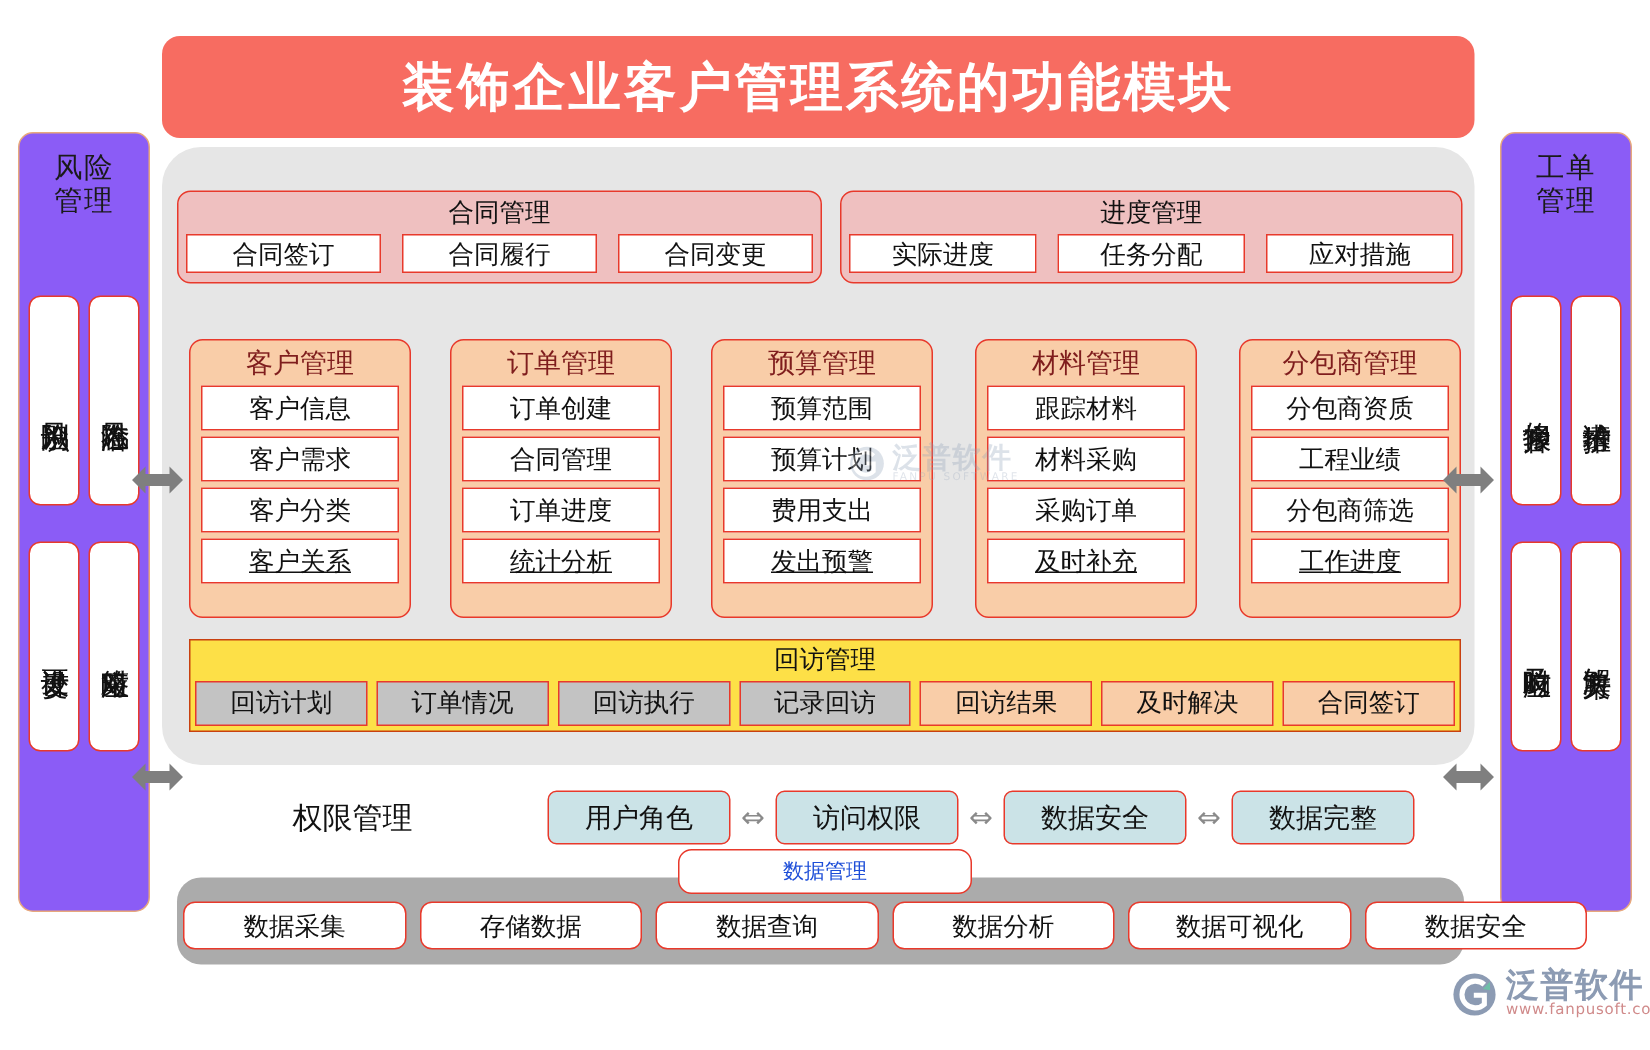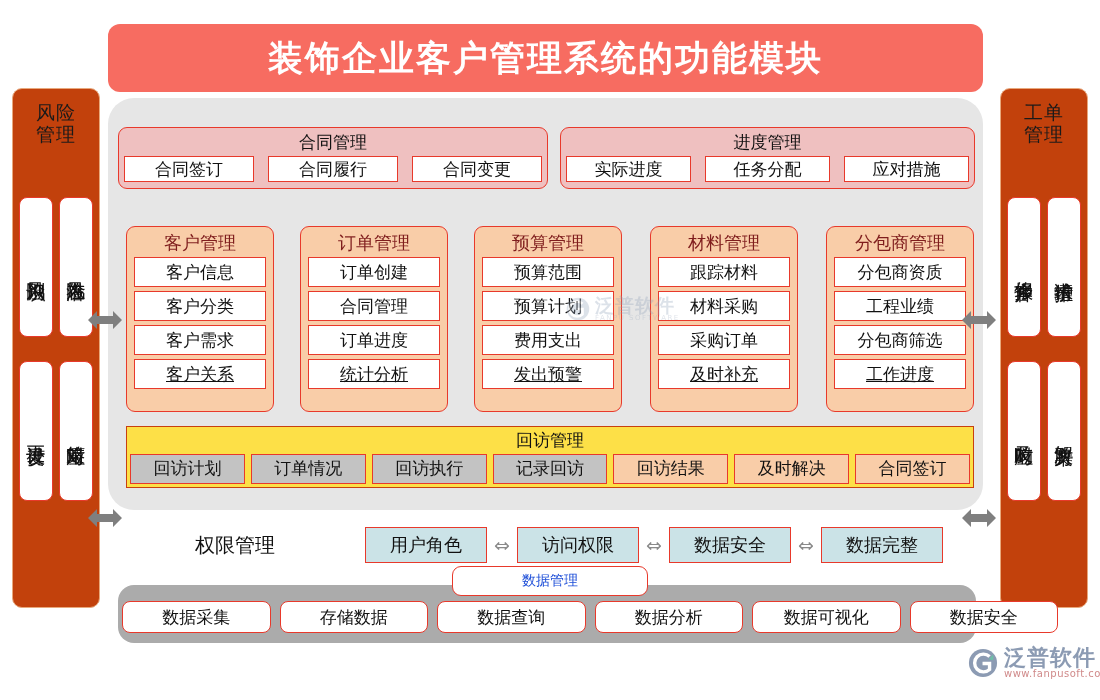--- a/index.html
+++ b/index.html
@@ -24,21 +24,21 @@
     font-size: 35px;
     font-weight: bold;
     letter-spacing: 2px;
     font-family: "DejaVu Serif", "Liberation Serif", serif;
   }
 
   
   .side-panel {
     position: absolute; top: 88px;
     width: 88px; height: 520px;
-    background: #c2410c;
+    background: #8b5cf6;
     border: 1px solid #E8A87C;
     border-radius: 10px;
   }
   #left-panel  { left: 12px; }
   #right-panel { left: 1000px; }
   .side-title {
     text-align: center;
     font-size: 19px; color: #1a1a1a;
     font-family: "DejaVu Serif", "Liberation Serif", serif;
     line-height: 1.18;
@@ -173,21 +173,21 @@
   }
   #perm-row .perm-label {
     font-size: 20px; color: #111;
     font-family: "DejaVu Serif", "Liberation Serif", serif;
     width: 170px;
   }
   #perm-row .perm-chip {
     width: 122px; height: 36px;
     background: #CBE3E7;
     border: 1.5px solid #E8392B;
-    border-radius: 0;
+    border-radius: 6px;
     display: flex; align-items: center; justify-content: center;
     font-size: 18px; color: #111;
     font-family: "DejaVu Serif", "Liberation Serif", serif;
   }
   #perm-row .perm-arrow {
     width: 30px; text-align: center;
     color: #8A8A8A; font-size: 19px;
   }
 
   
@@ -322,22 +322,22 @@
     <div class="grp-row">
       <div class="chip">实际进度</div>
       <div class="chip">任务分配</div>
       <div class="chip">应对措施</div>
     </div>
   </div>
 
   <div class="col c0">
     <div class="col-title">客户管理</div>
     <div class="item">客户信息</div>
+    <div class="item">客户需求</div>
     <div class="item">客户分类</div>
-    <div class="item">客户需求</div>
     <div class="item">客户关系</div>
   </div>
 
   <div class="col c1">
     <div class="col-title">订单管理</div>
     <div class="item">订单创建</div>
     <div class="item">合同管理</div>
     <div class="item">订单进度</div>
     <div class="item">统计分析</div>
   </div>

